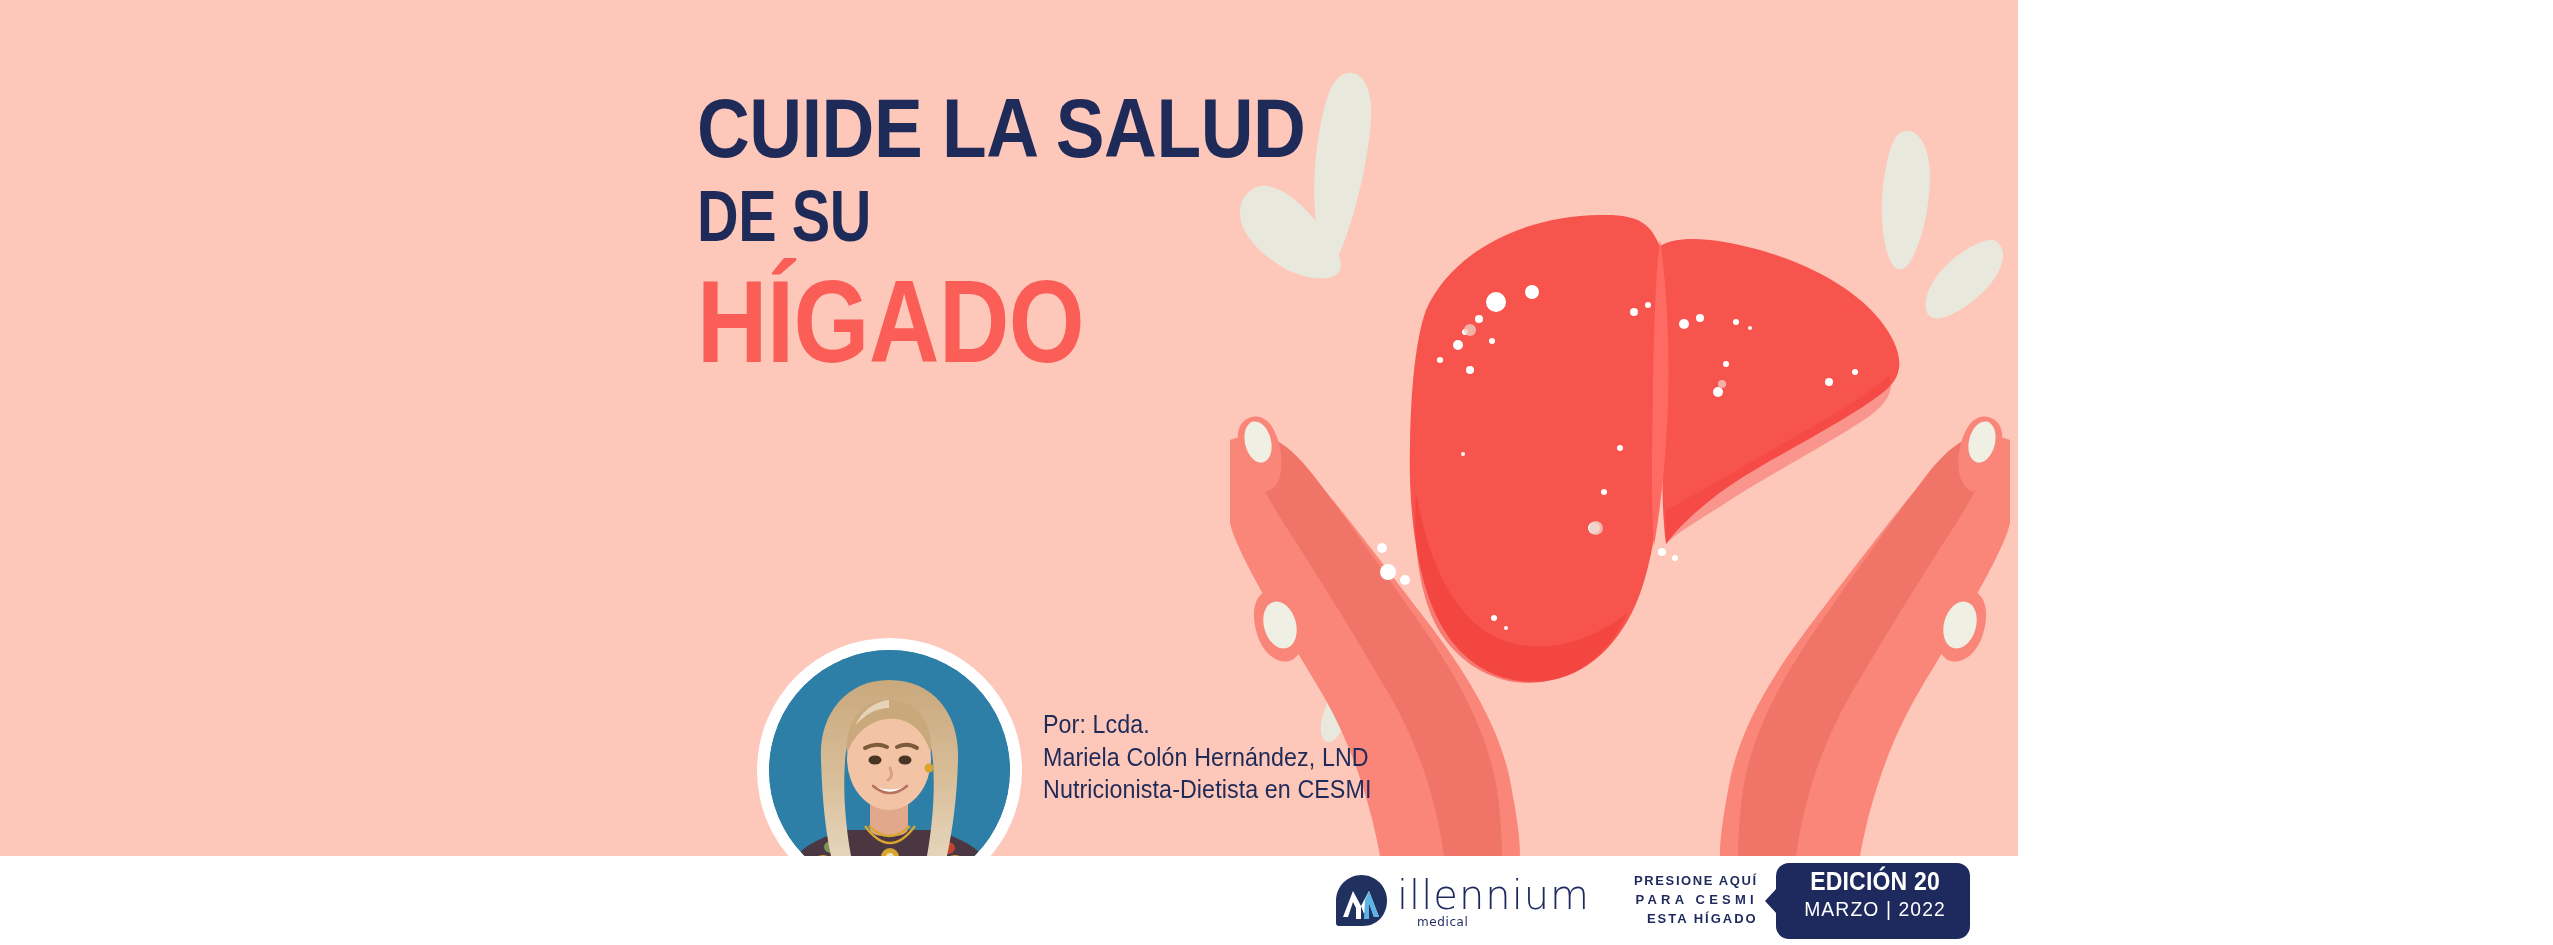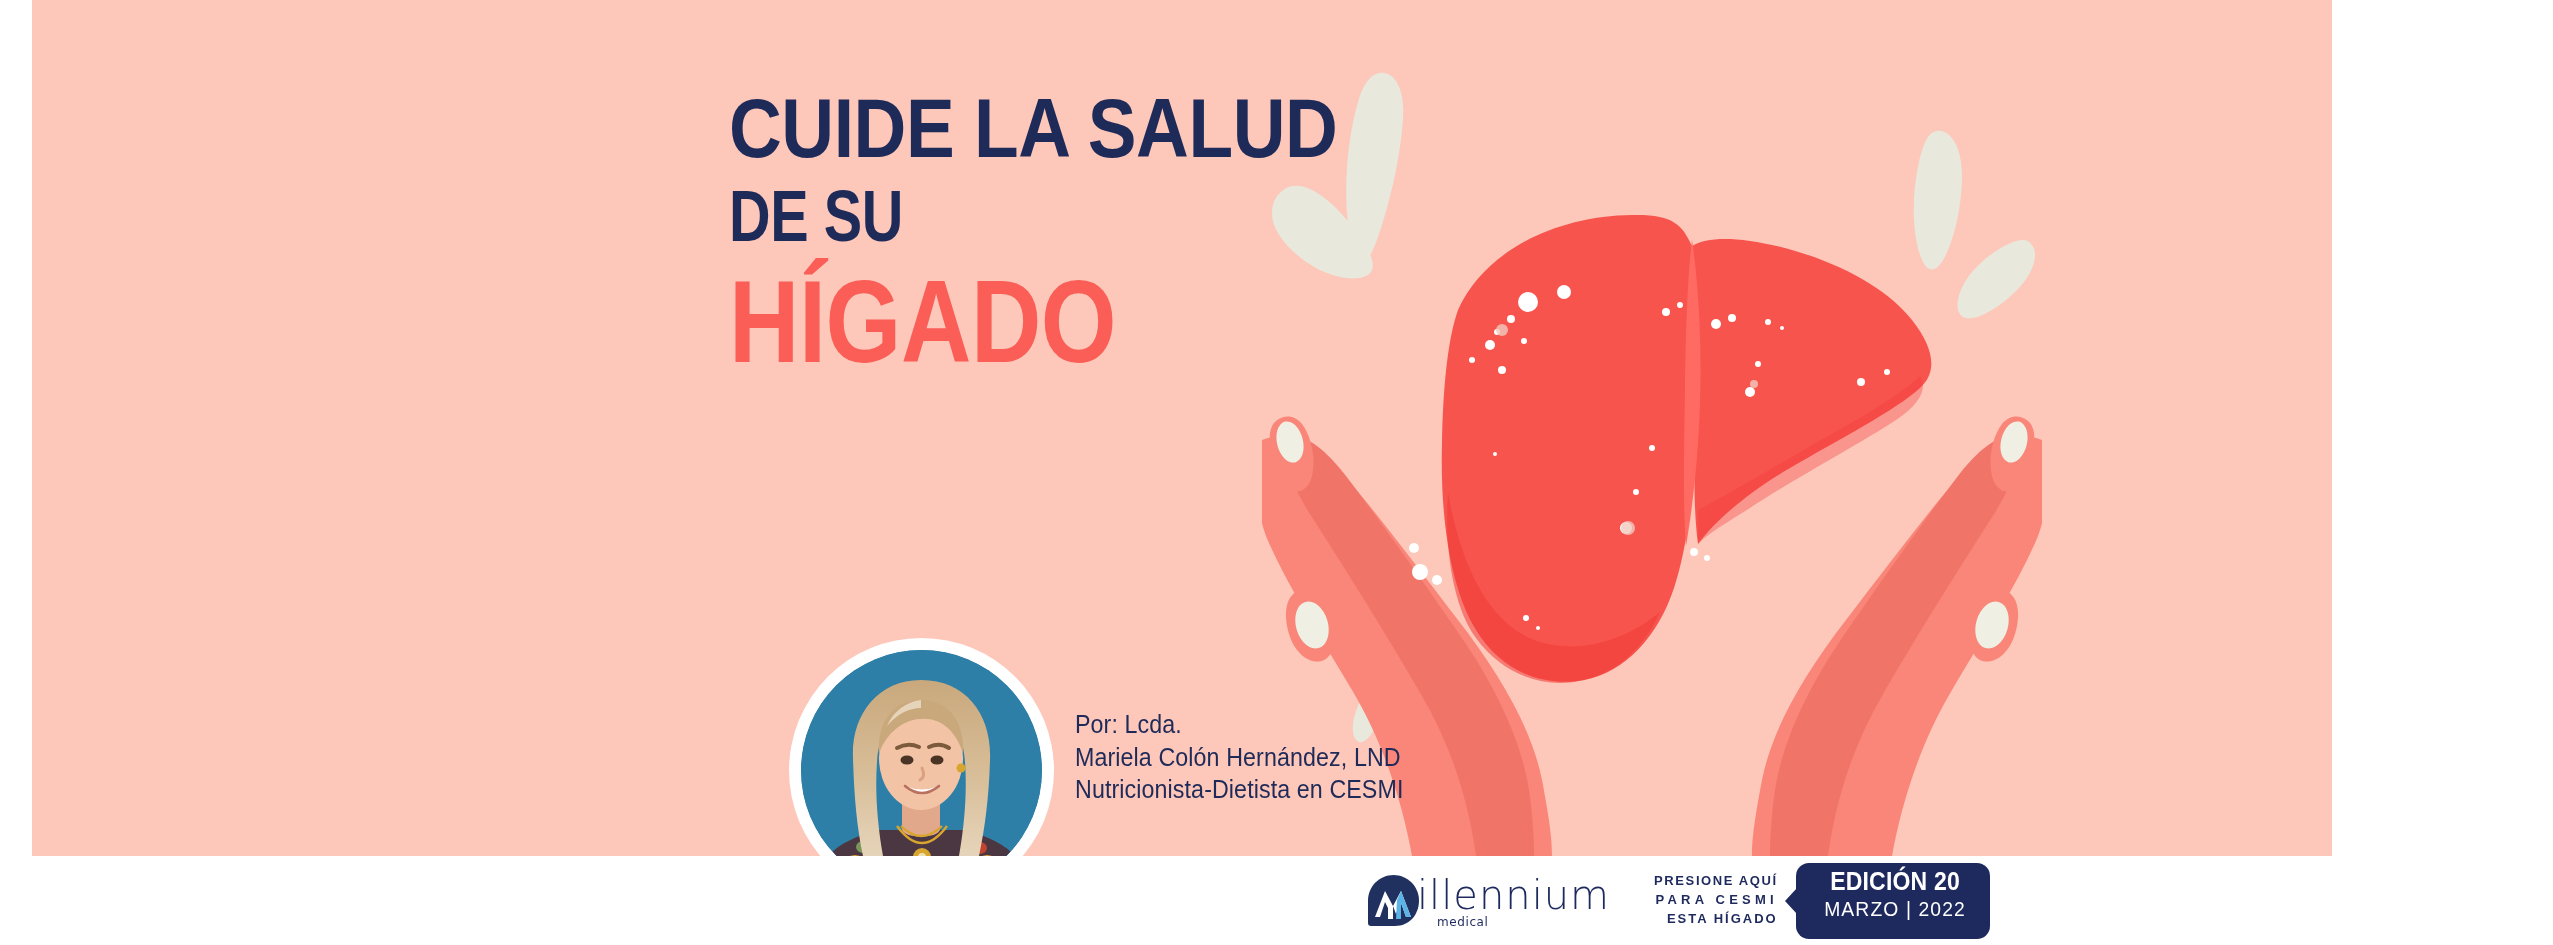--- a/index.html
+++ b/index.html
@@ -3,25 +3,24 @@
 <meta charset="utf-8">
 <title>Cuide la Salud de su Hígado</title>
 <style>
   html,body{margin:0;padding:0;background:#ffffff;}
   body{
     font-family:"Liberation Sans", sans-serif;
     -webkit-font-smoothing:antialiased;
   }
   .banner{
     position:relative;
-    width:2300px;
+    width:2018px;
     height:945px;
     background:#ef4444;
     overflow:hidden;
-    margin-left:32px;
   }
   
   .stage{
     position:absolute;
     left:0; top:0;
     width:2553px;
     height:856px;
     background:#FDC7BA;
     overflow:hidden;
   }
@@ -128,21 +127,21 @@
     height:89px;
     display:flex;
     align-items:center;
     gap:0px;
   }
 
   
   .logo{
     display:flex;
     align-items:center;
-    gap:3px;
+    gap:15px;
     margin-right:44px;
   }
   .logo-mark{width:53px;height:53px;flex:none;}
   .logo-mark svg{display:block;width:53px;height:53px;}
   .logo-words{
     position:relative;
     top:1px;
     line-height:1;
   }
   .logo-main{

